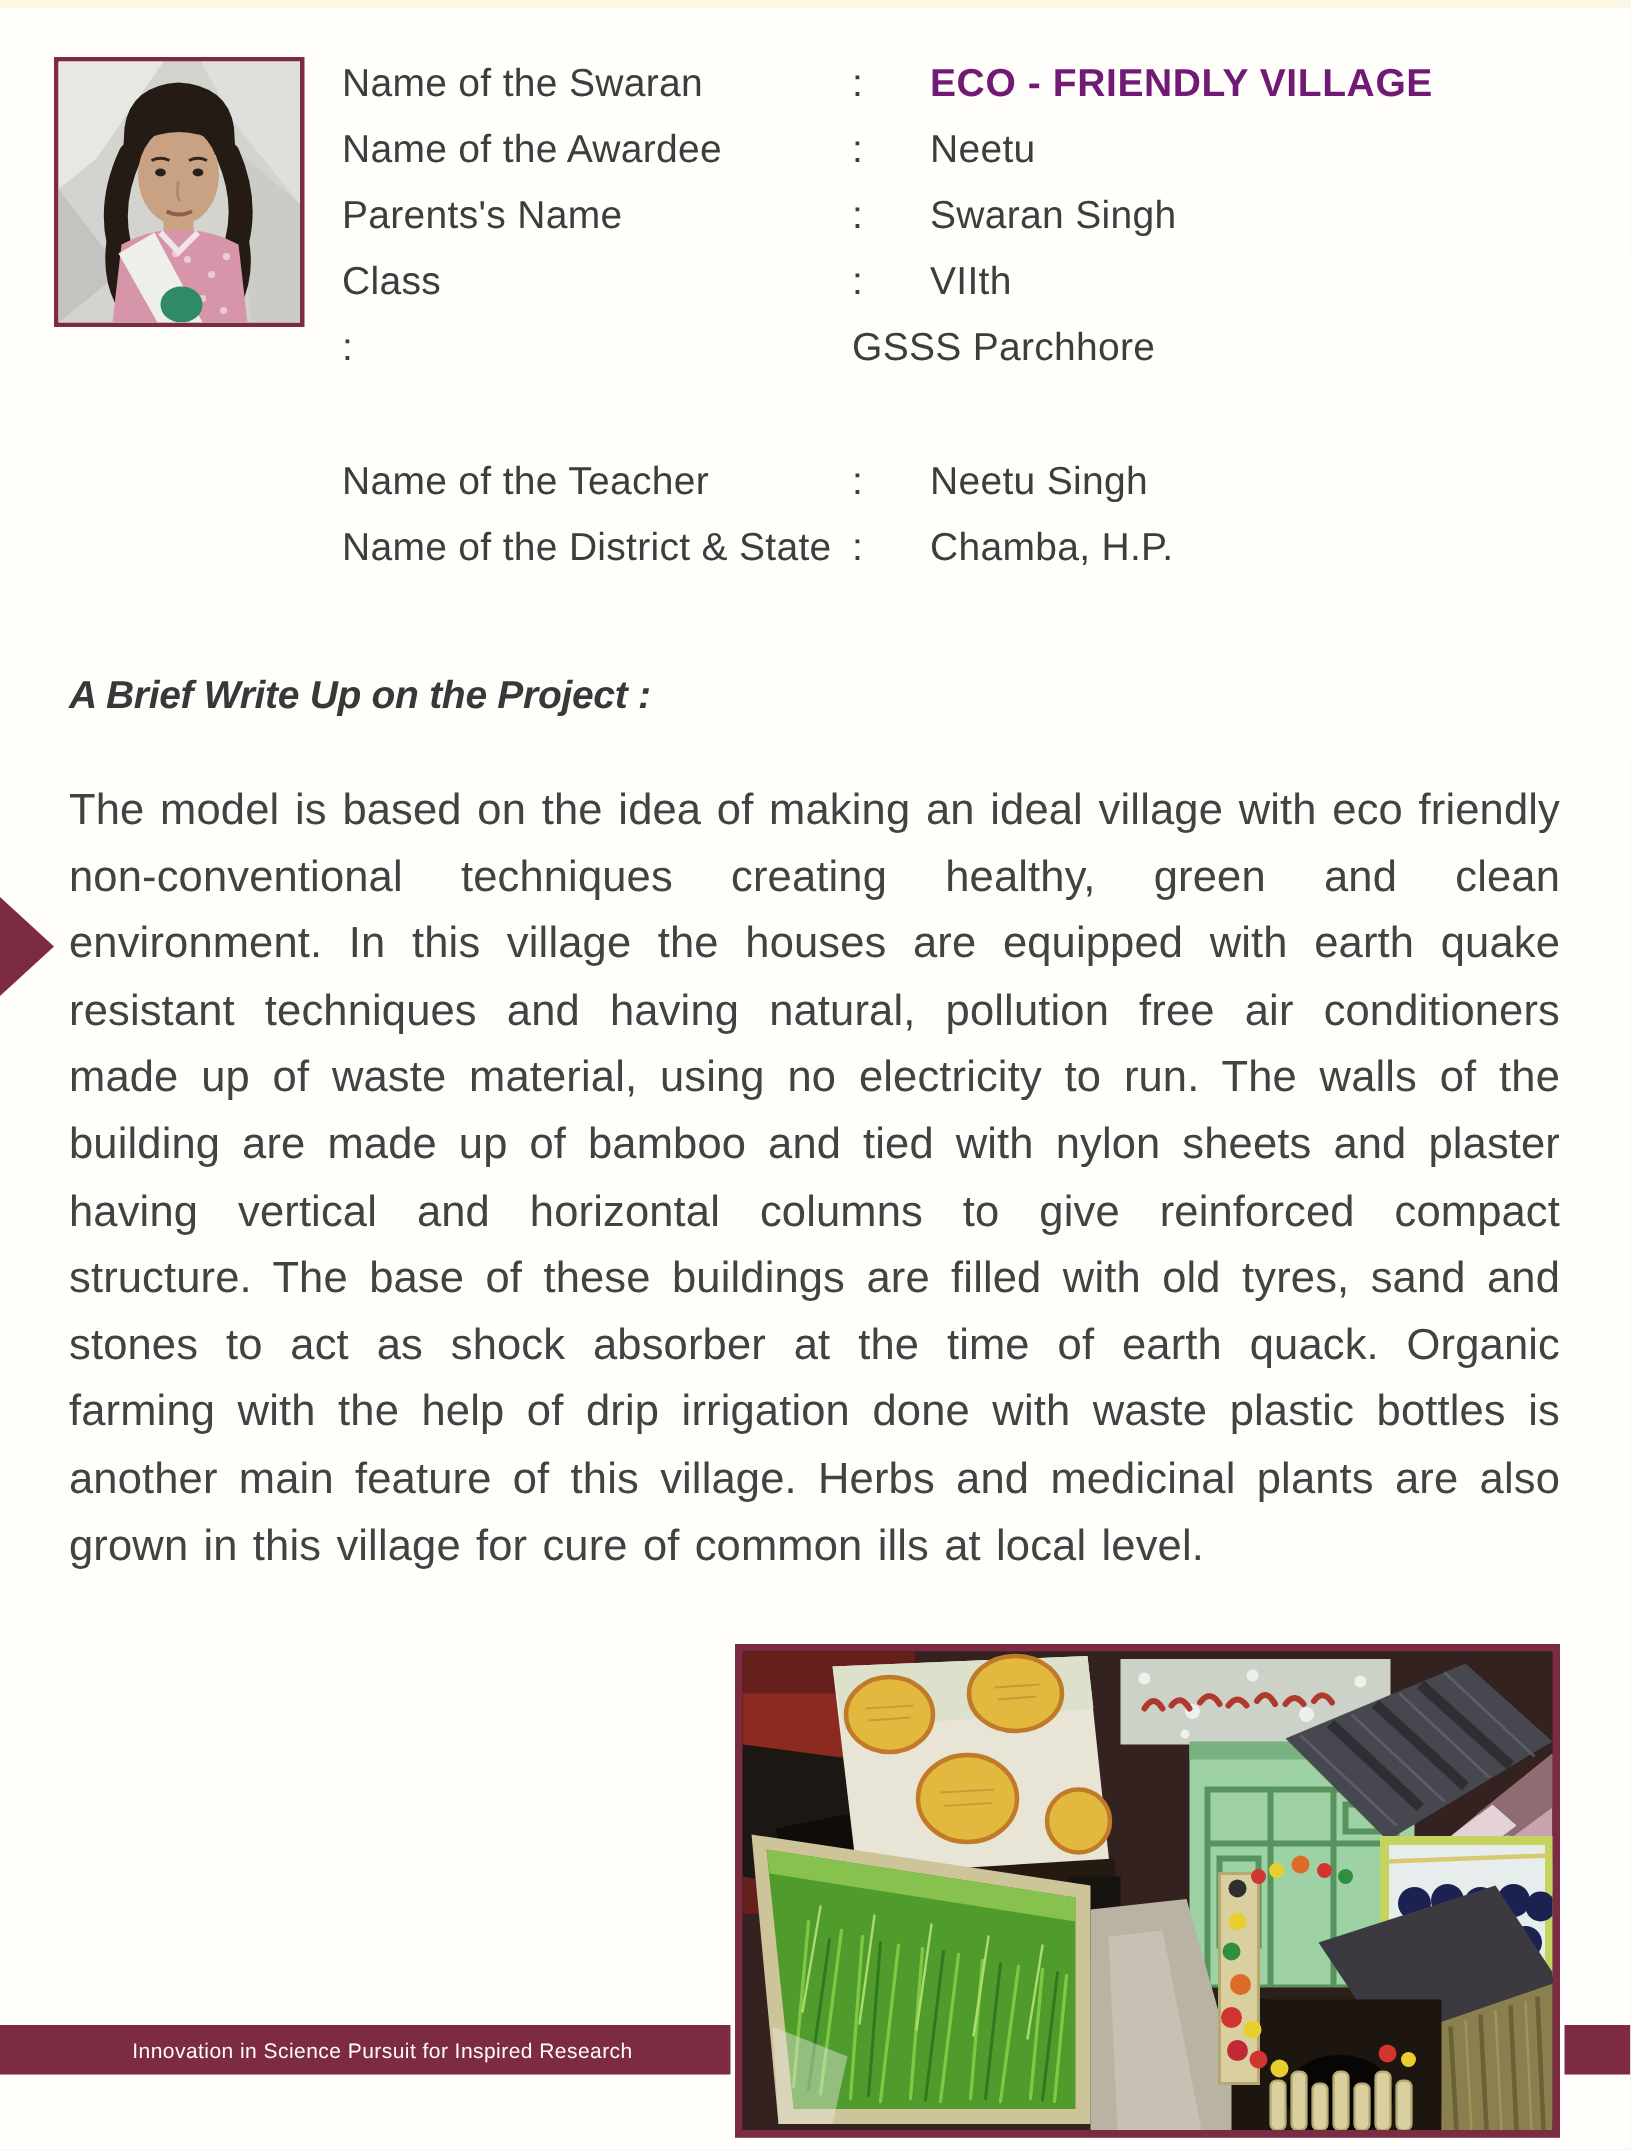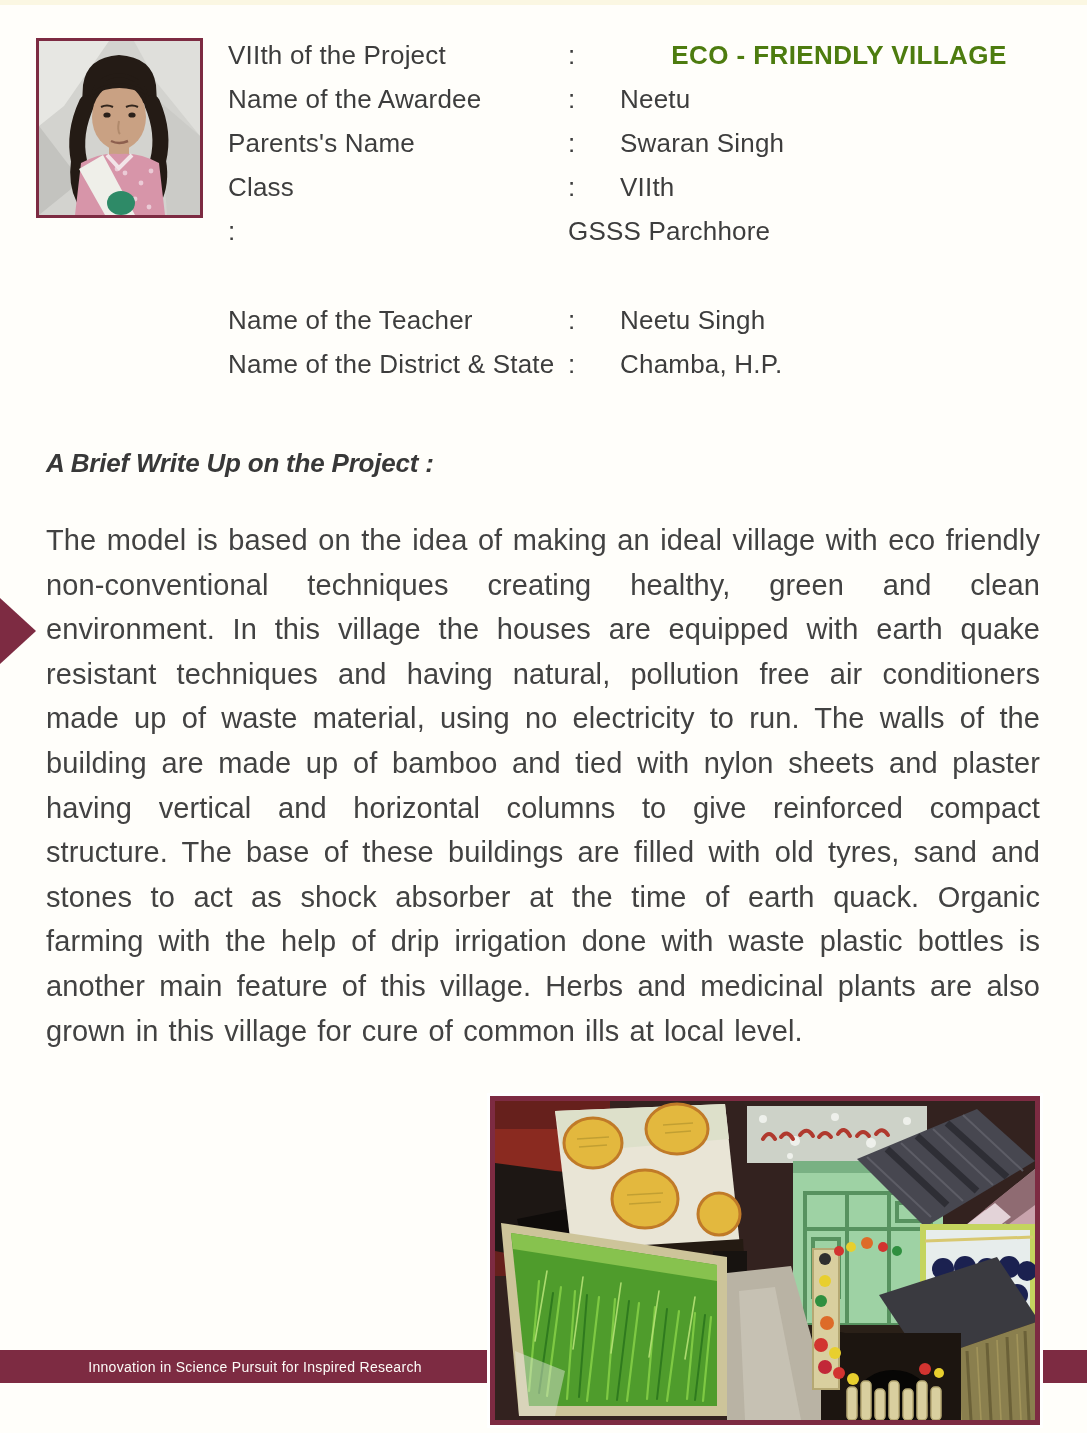--- a/index.html
+++ b/index.html
@@ -30,21 +30,21 @@
   }
   .info-row{
     display:grid;
     grid-template-columns:340px 52px 1fr;
     height:44px;align-items:center;
   }
   .info-row.gap-before{margin-top:45px;}
   .info-label{white-space:nowrap;}
   .info-colon{text-align:left;}
   .info-value{white-space:nowrap;}
-  .info-value.bold{font-weight:bold;color:#4d7c0f;letter-spacing:.4px;text-align:center;}
+  .info-value.bold{font-weight:bold;color:#701a75;letter-spacing:.4px;}
   
   .writeup-heading{
     position:absolute;left:46px;top:448px;margin:0;
     font-size:26px;font-weight:bold;letter-spacing:-.2px;color:#383838;font-style:italic;
   }
   .writeup-body{
     position:absolute;left:46px;top:518px;width:994px;margin:0;
     font-size:29px;line-height:44.6px;
     text-align:justify;color:#424242;letter-spacing:.1px;
     word-spacing:2px;
@@ -124,21 +124,21 @@
       </g>
       <path d="M68,114 L80,127 L93,114" stroke="#f2e4e8" stroke-width="4" fill="none"></path>
 
       <path d="M40,128 L64,114 L96,174 L66,174 Z" fill="#efefe9"></path>
       <ellipse cx="82" cy="162" rx="14" ry="12" fill="#2e8a67"></ellipse>
     </svg>
   </div>
 
   <div class="info-table">
     <div class="info-row">
-      <span class="info-label">VIIth of the Project</span>
+      <span class="info-label">Name of the Swaran</span>
       <span class="info-colon">:</span>
       <span class="info-value bold">ECO - FRIENDLY VILLAGE</span>
     </div>
     <div class="info-row">
       <span class="info-label">Name of the Awardee</span>
       <span class="info-colon">:</span>
       <span class="info-value">Neetu</span>
     </div>
     <div class="info-row">
       <span class="info-label">Parents's Name</span>

